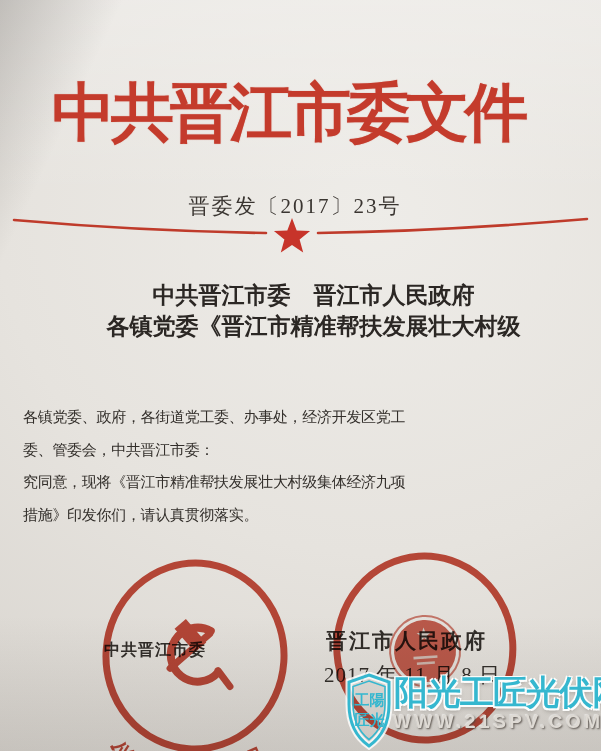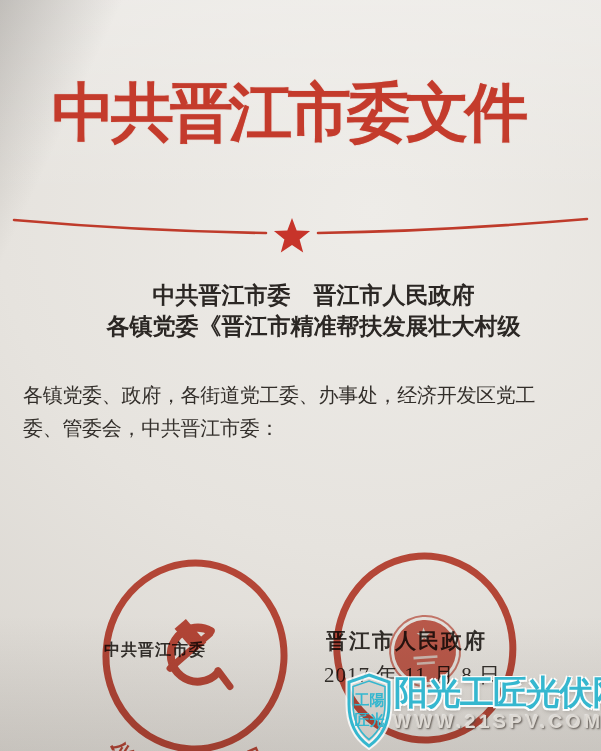--- a/index.html
+++ b/index.html
@@ -24,22 +24,22 @@
     font-size:21px; letter-spacing:2px; color:#3a3531; white-space:nowrap;
   }
   .divider { position:absolute; left:0; top:213px; }
   .doc-title {
     position:absolute; top:280px; left:0; width:595px; text-align:center;
     font-size:23px; font-weight:bold; color:#2b2724; line-height:31px;
     white-space:nowrap;
     padding-left:16px;
   }
   .body-text {
-    position:absolute; top:379px; left:23px; width:560px;
-    font-size:20px; letter-spacing:-0.3px; color:#322e2a; line-height:32.5px;
+    position:absolute; top:401px; left:23px; width:560px;
+    font-size:15px; letter-spacing:-0.3px; color:#322e2a; line-height:32.5px;
   }
   .body-text .line { white-space:nowrap; }
   .body-text .indent { text-indent:44px; }
   .seal { position:absolute; mix-blend-mode:multiply; opacity:.92; z-index:2; }
   .seal-party { left:95px; top:556px; transform:rotate(4deg); }
   .seal-gov   { left:325px; top:548px; transform:rotate(-4deg); }
   .sig { position:absolute; color:#302c28; z-index:1; white-space:nowrap; font-weight:600; }
   .sig-party { left:104px; top:640px; font-size:16px; letter-spacing:1px; }
   .sig-gov   { left:326px; top:627px; font-size:21px; letter-spacing:2px; }
   .sig-date  { left:324px; top:661px; font-size:21px; letter-spacing:1px; font-weight:500; }
@@ -61,35 +61,38 @@
   }
   svg text { font-family:"Liberation Serif","DejaVu Serif",serif; }
 </style>
 </head>
 <body>
 
 <div class="page">
 
   <div class="header-title">中共晋江市委文件</div>
 
+  <div class="doc-number">晋委发〔2017〕23号</div>
 
   <svg class="divider" width="601" height="44" viewBox="0 0 601 44">
     <path d="M14,7 Q140,18 266,20" fill="none" stroke="#bf3b2b" stroke-width="2.6" stroke-linecap="round"></path>
     <path d="M318,20 Q445,18 587,6" fill="none" stroke="#bf3b2b" stroke-width="2.6" stroke-linecap="round"></path>
     <polygon fill="#c7342a" points="292,5 296.7,17.5 310.1,18.1 299.6,26.5 303.2,39.4 292,32 280.8,39.4 284.4,26.5 273.9,18.1 287.3,17.5"></polygon>
   </svg>
 
   <div class="doc-title">
     <div>中共晋江市委　晋江市人民政府</div>
     <div>各镇党委《晋江市精准帮扶发展壮大村级</div>
   </div>
 
   <div class="body-text">
     <div class="line">各镇党委、政府，各街道党工委、办事处，经济开发区党工</div>
     <div class="line">委、管委会，中共晋江市委：</div>
+    <div class="line">究同意，现将《晋江市精准帮扶发展壮大村级集体经济九项</div>
+    <div class="line">措施》印发你们，请认真贯彻落实。</div>
   </div>
 
   <div class="sig sig-party">中共晋江市委</div>
   <div class="sig sig-gov">晋江市人民政府</div>
   <div class="sig sig-date">2017 年 11 月 8 日</div>
 
   <svg class="seal seal-party" width="200" height="200" viewBox="0 0 200 200">
     <ellipse cx="100" cy="100" rx="89" ry="93" fill="none" stroke="#c5402e" stroke-width="7"></ellipse>
     <path id="partyArc" d="M100,168 A68,68 0 1,1 99.9,168" fill="none"></path>
     <text font-size="24" letter-spacing="4" font-weight="bold" fill="#c5402e">

